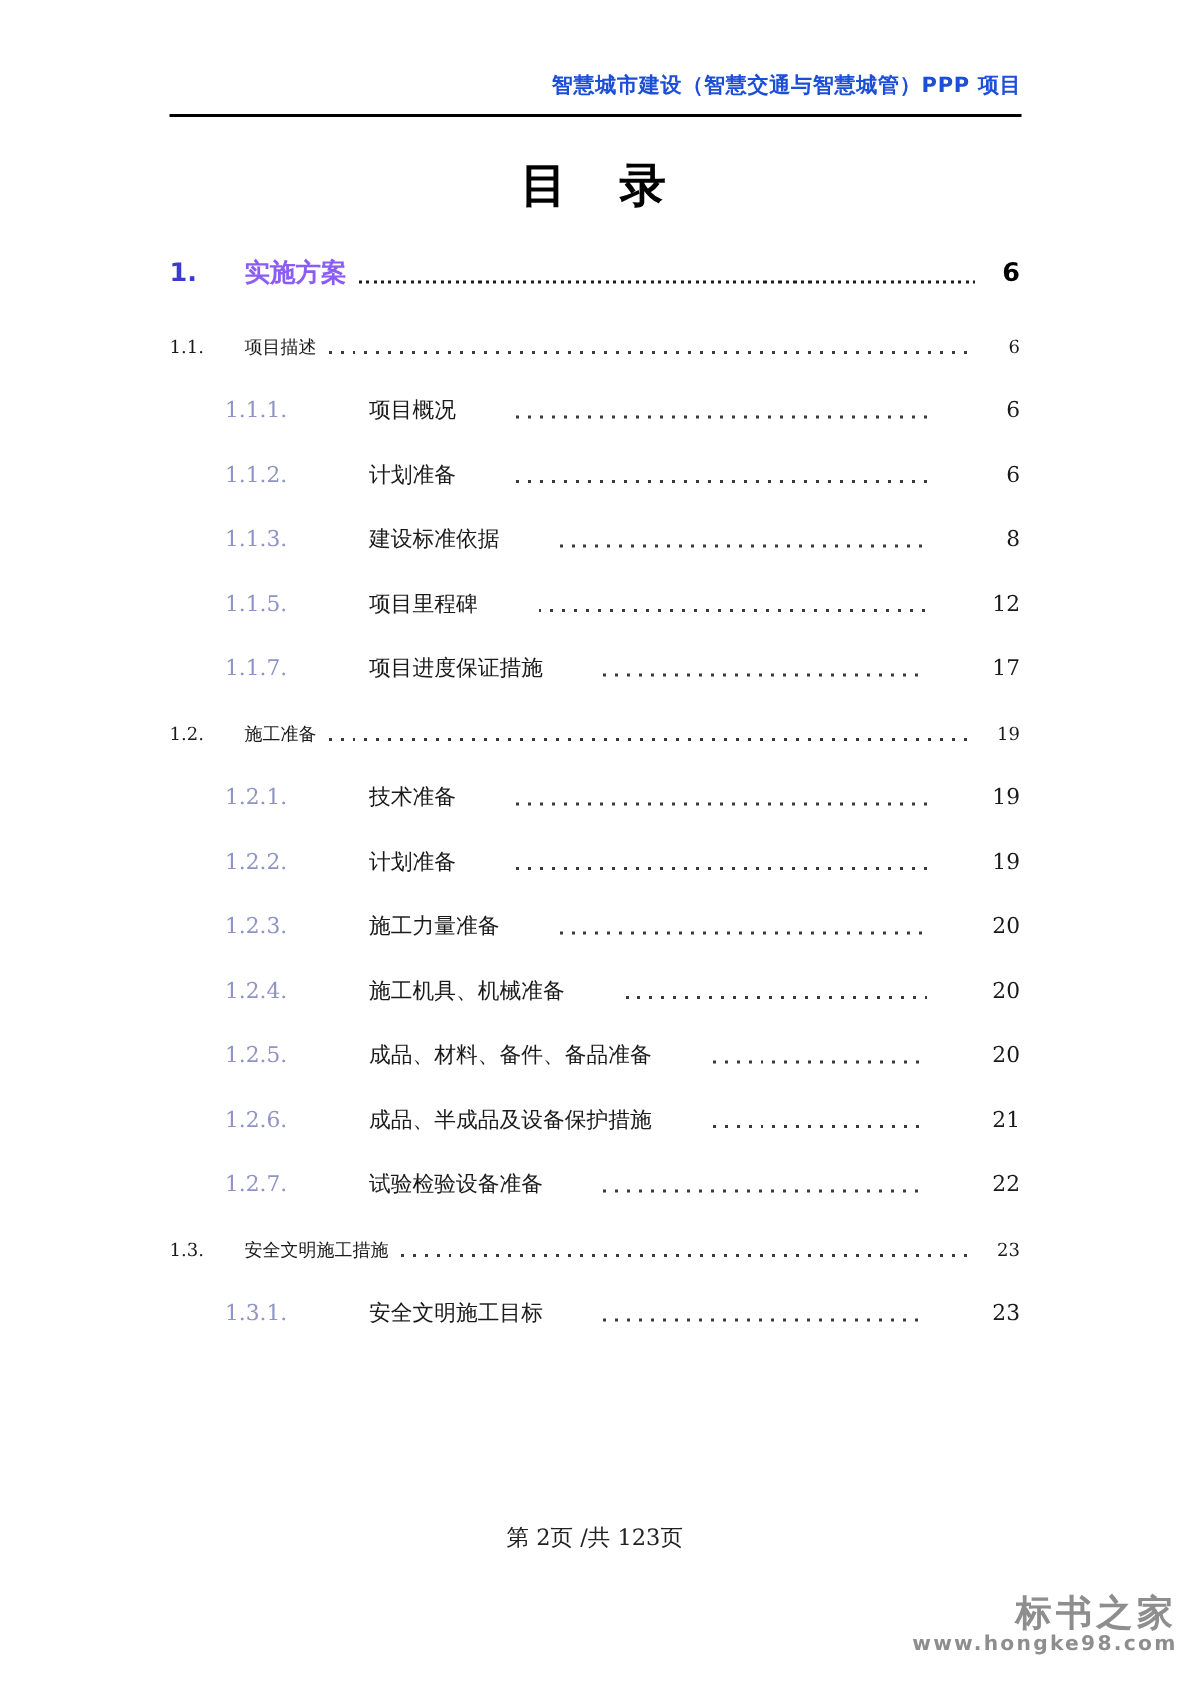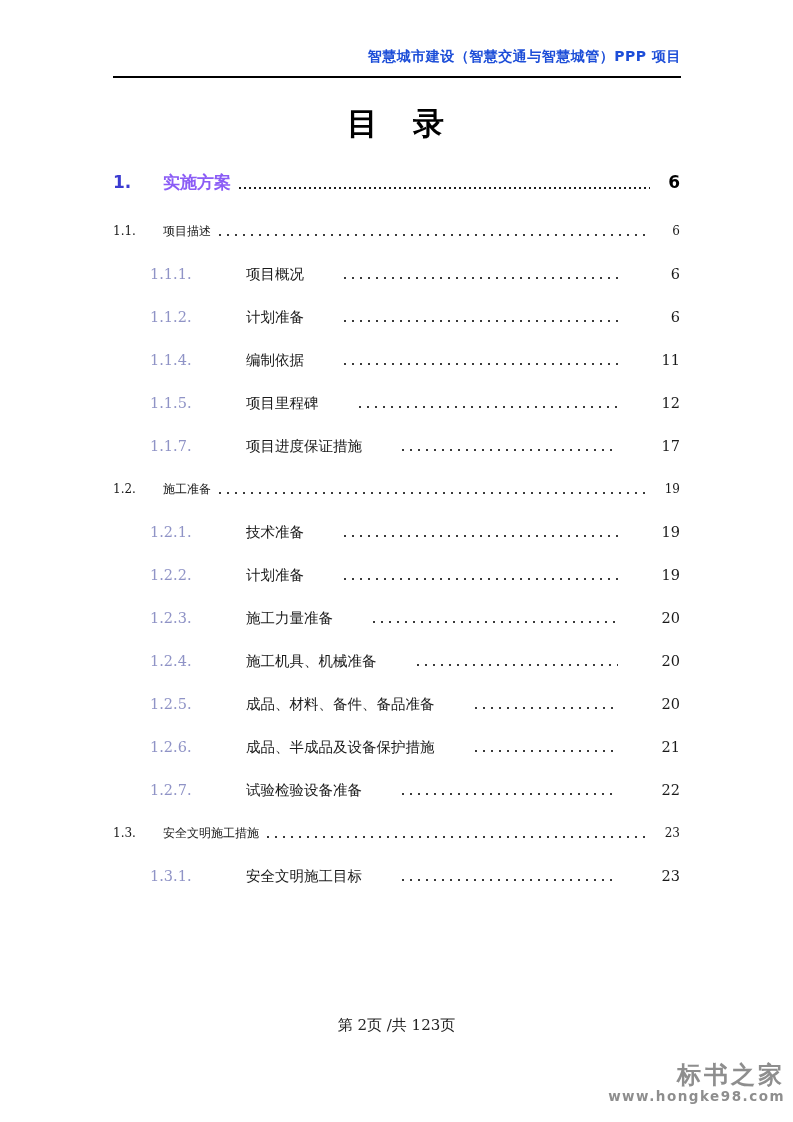--- a/index.html
+++ b/index.html
@@ -181,24 +181,24 @@
         <span class="leader"></span>
         <span class="pg">6</span>
       </div>
       <div class="toc-row lvl3">
         <span class="num">1.1.2.</span>
         <span class="label">计划准备</span>
         <span class="leader"></span>
         <span class="pg">6</span>
       </div>
       <div class="toc-row lvl3">
-        <span class="num">1.1.4.</span>
-        <span class="label">编制依据</span>
-        <span class="leader"></span>
-        <span class="pg">11</span>
+        <span class="num">1.1.3.</span>
+        <span class="label">建设标准依据</span>
+        <span class="leader"></span>
+        <span class="pg">8</span>
       </div>
       <div class="toc-row lvl3">
         <span class="num">1.1.5.</span>
         <span class="label">项目里程碑</span>
         <span class="leader"></span>
         <span class="pg">12</span>
       </div>
       <div class="toc-row lvl3">
         <span class="num">1.1.7.</span>
         <span class="label">项目进度保证措施</span>

